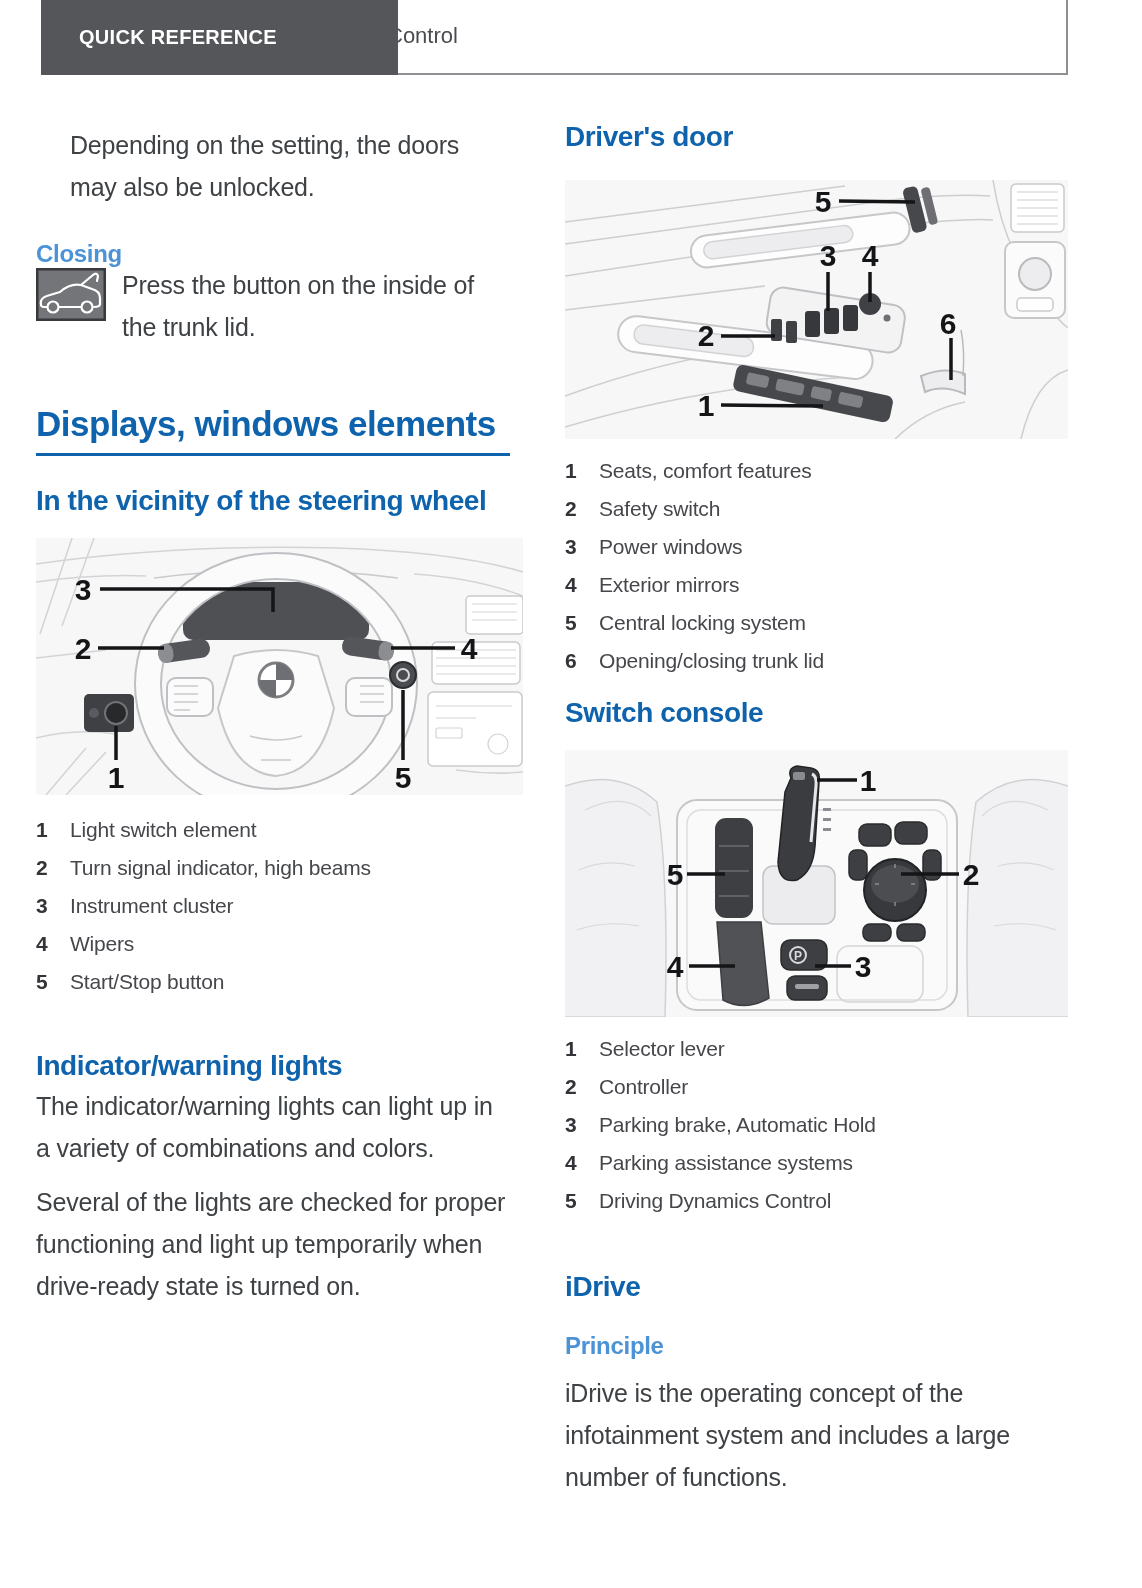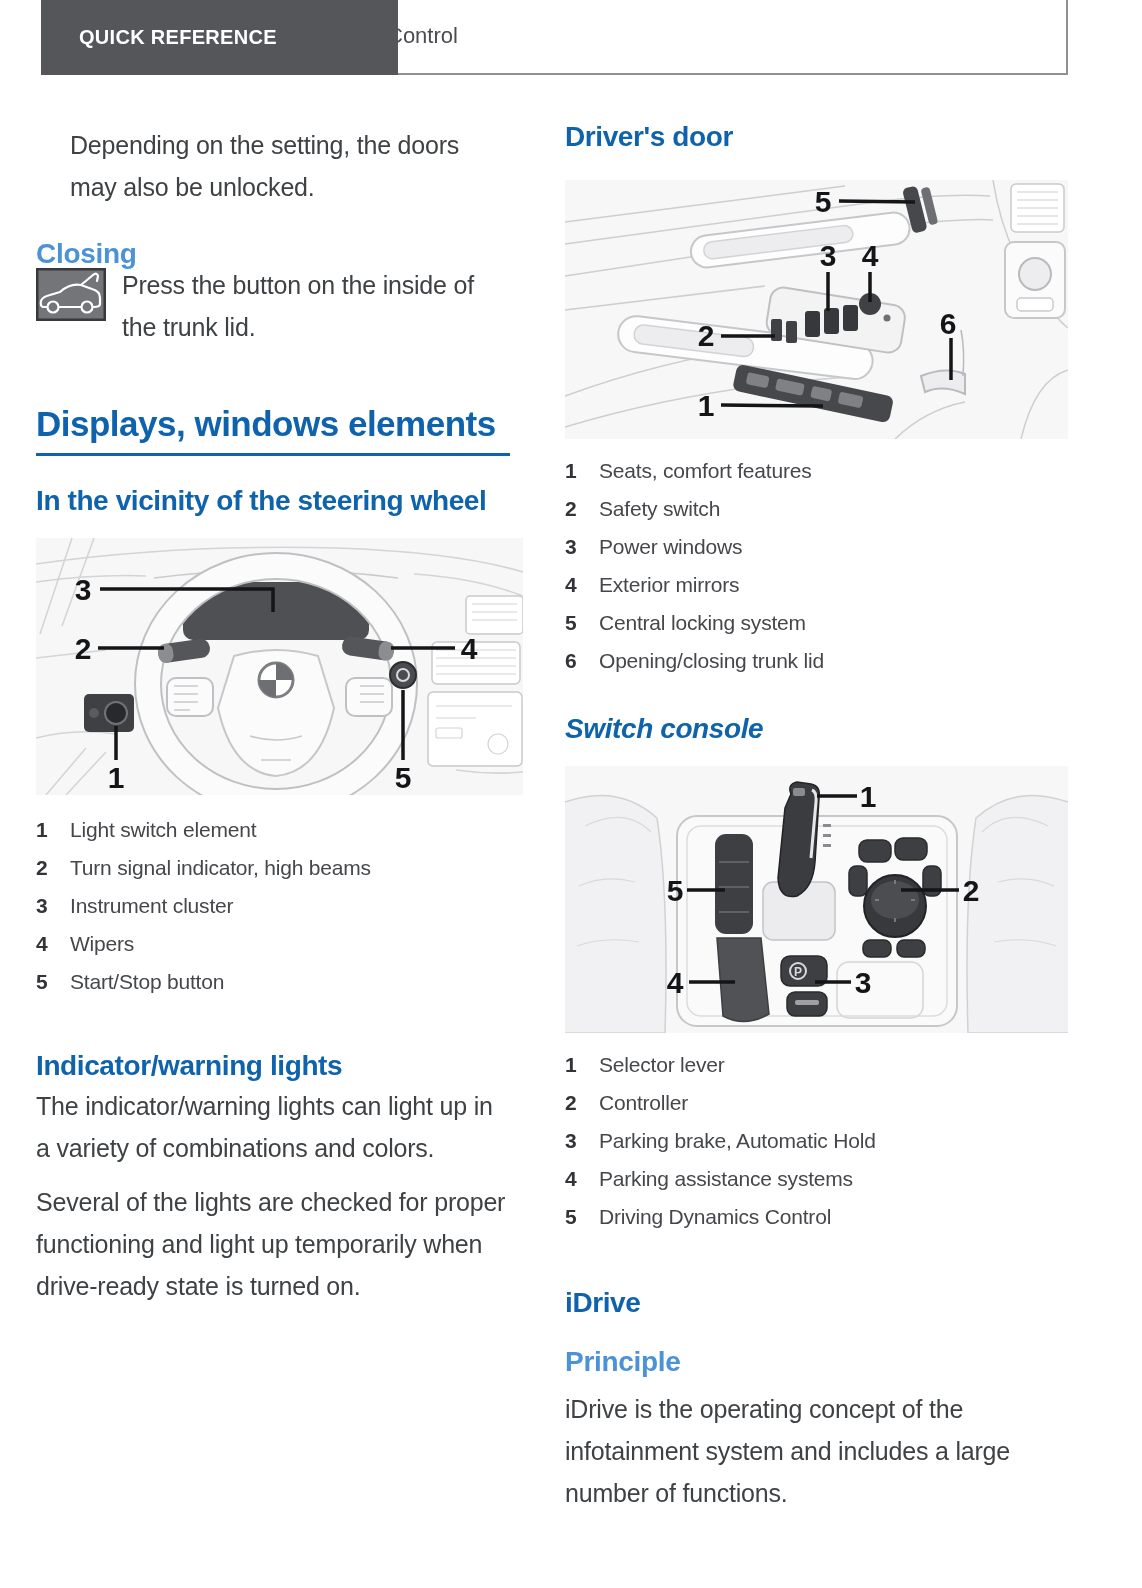--- a/index.html
+++ b/index.html
@@ -20,21 +20,21 @@
   .col { position:absolute; top:108px; }
   .col-left  { left:36px;  width:474px; }
   .col-right { left:565px; width:503px; }
 
   p.body { font-size:25px; line-height:42px; letter-spacing:-0.2px; color:#3f4245; }
   .indent { padding-left:34px; margin-top:16px; }
 
   h1.big { margin-top:56px; font-size:35px; line-height:40px; letter-spacing:-0.5px;
            color:#0e63ac; font-weight:bold; padding-bottom:9px; border-bottom:3px solid #0e63ac; }
   h2.sect { font-size:28px; line-height:34px; letter-spacing:-0.4px; color:#0e63ac; font-weight:bold; }
-  h3.sub  { font-size:28px; line-height:28px; letter-spacing:-0.3px; color:#4b93d6; font-weight:bold; }
+  h3.sub  { font-size:24px; line-height:28px; letter-spacing:-0.3px; color:#4b93d6; font-weight:bold; }
 
   .closing-h { margin-top:32px; }
   .icon-row { display:flex; align-items:flex-start; }
   .icon-row .txt { margin-left:16px; margin-top:-4px; flex:1; }
   .steering-h { margin-top:28px; }
   .indicator-h { margin-top:48px; }
   .p1 { margin-top:2px; }
   .p2 { margin-top:12px; }
 
   figure { display:block; }
@@ -42,21 +42,21 @@
   .fig-door     { margin-top:26px; width:503px; height:259px; }
   .fig-console  { margin-top:20px; width:503px; height:267px; }
 
   .legend { margin-top:16px; }
   .legend-r { margin-top:13px; }
   .legend .row { display:grid; grid-template-columns:34px 1fr; line-height:38px; font-size:21px; }
   .legend .num { font-weight:bold; color:#323437; }
   .legend .lbl { color:#45474b; letter-spacing:-0.2px; }
 
   .dd-h { margin-top:12px; }
-  .sc-h { margin-top:32px;font-style:italic; }
+  .sc-h { margin-top:16px; }
   .idrive-h { margin-top:50px; }
   .principle-h { margin-top:28px; }
   .idrive-p { margin-top:12px; }
 
   .page-number { position:absolute; left:36px; top:1583px; font-size:27px; font-weight:bold; color:#46484c; }
 
   svg text.callout { font-family:"Liberation Sans","DejaVu Sans",sans-serif; font-weight:bold;
                      font-size:30px; fill:#141517; }
 </style>
 </head>

